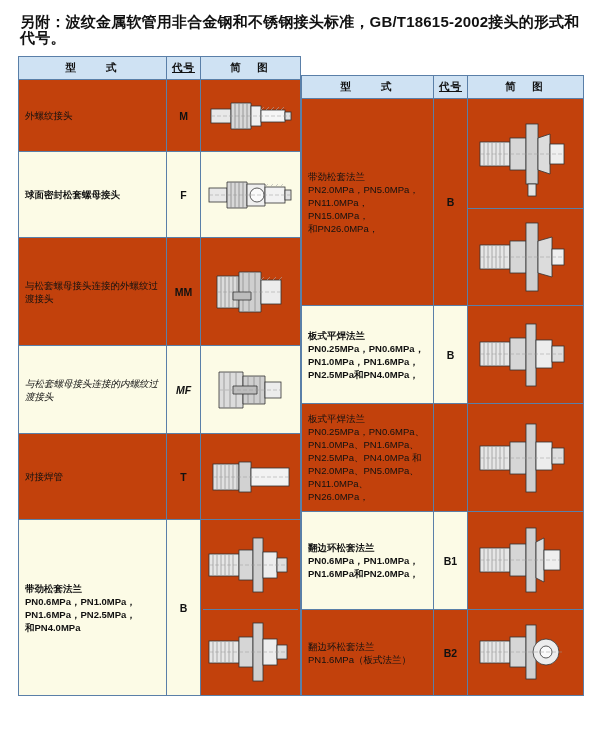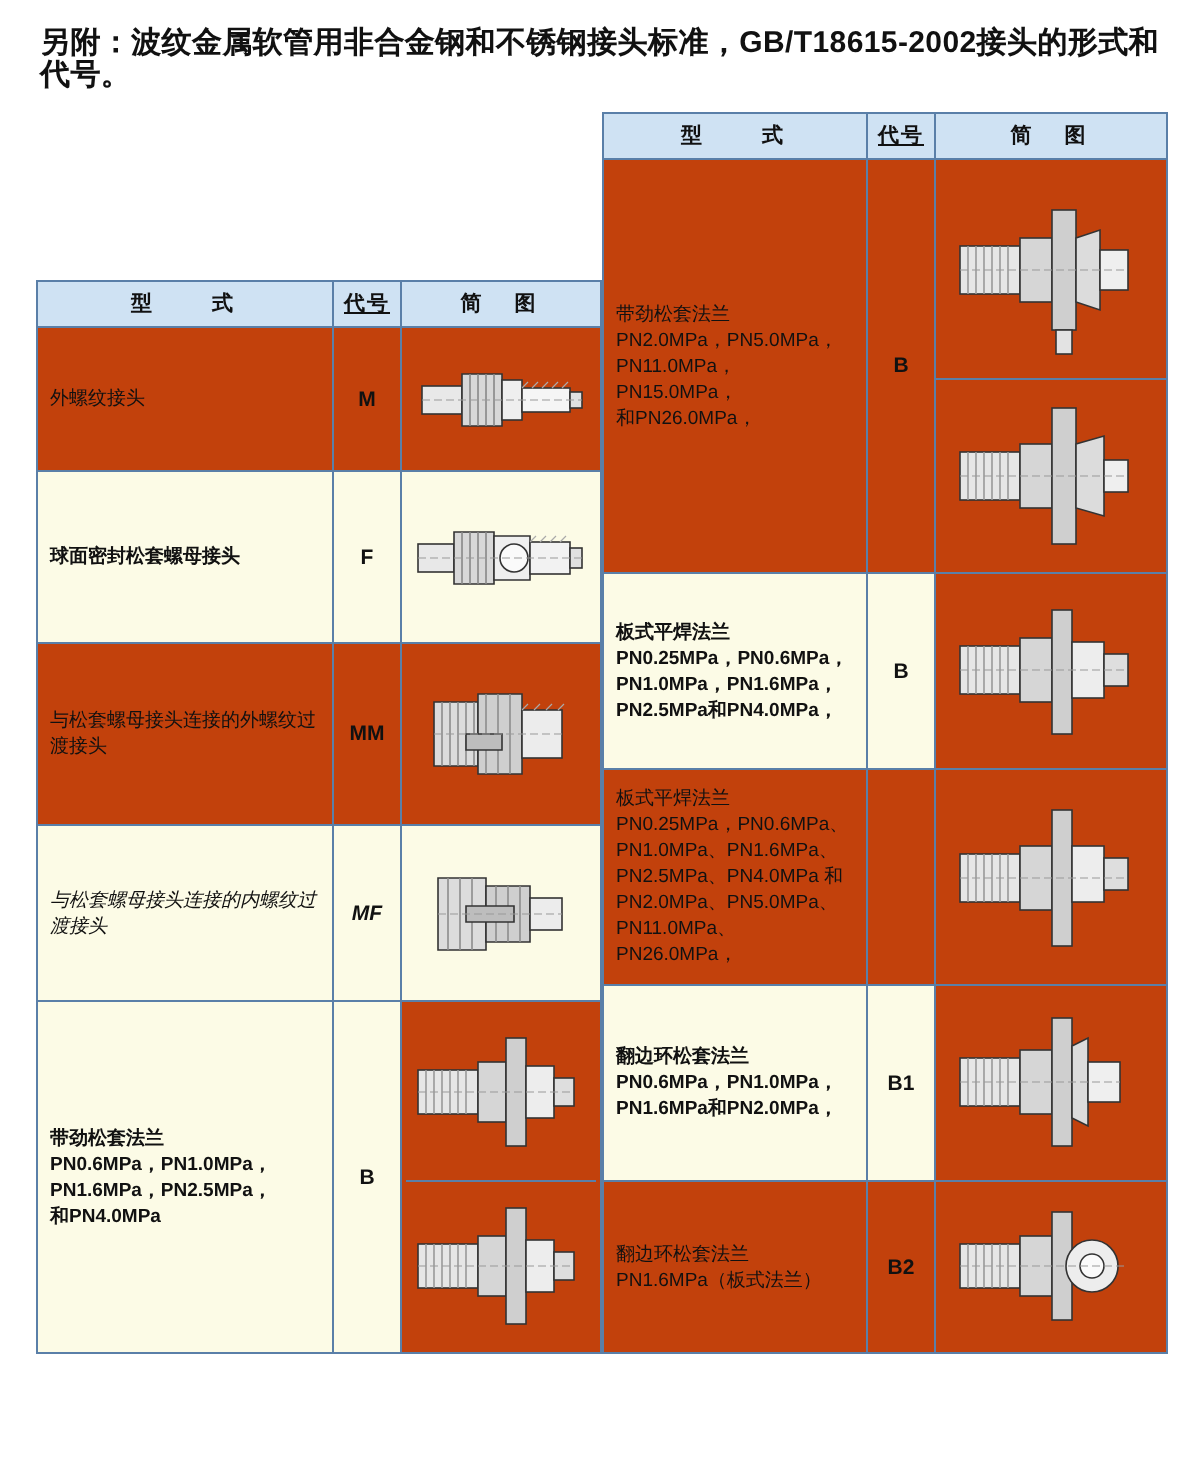--- a/index.html
+++ b/index.html
@@ -142,21 +142,21 @@
                 <circle cx="54" cy="35" r="7" fill="#fafafa"></circle>
                 <rect x="62" y="27" width="20" height="16" fill="#f2f2f2"></rect>
                 <path d="M62 27 l3 -3 M67 27 l3 -3 M72 27 l3 -3 M77 27 l3 -3" stroke="#aaa" stroke-width="0.6"></path>
                 <rect x="82" y="30" width="6" height="10" fill="#e0e0e0"></rect>
                 <path d="M6 35 L88 35" stroke="#999" stroke-dasharray="4 2" stroke-width="0.5"></path>
               </g>
             </svg>
           </td>
         </tr>
 
-        <tr style="height:91px;margin-left:40px;">
+        <tr style="height:108px;margin-left:40px;">
           <td class="txt wh">与松套螺母接头连接的外螺纹过渡接头</td>
           <td class="code wh">MM</td>
           <td class="fig wh">
             <svg class="fig-svg" width="96" height="72" viewBox="0 0 96 72">
               <g stroke="#333" stroke-width="0.8" fill="none">
                 <path d="M14 20 L14 52 L36 52 L36 20 Z" fill="#dcdcdc"></path>
                 <path d="M18 20 L18 52 M22 20 L22 52 M26 20 L26 52 M30 20 L30 52 M34 20 L34 52" stroke="#8d8d8d"></path>
                 <path d="M36 16 L36 56 L58 56 L58 16 Z" fill="#cfcfcf"></path>
                 <path d="M40 16 L40 56 M46 16 L46 56 M52 16 L52 56" stroke="#8d8d8d"></path>
                 <rect x="58" y="24" width="20" height="24" fill="#ececec"></rect>
@@ -179,20 +179,35 @@
                 <path d="M40 22 L40 50 L62 50 L62 22 Z" fill="#cfcfcf"></path>
                 <path d="M45 22 L45 50 M51 22 L51 50 M57 22 L57 50" stroke="#8d8d8d"></path>
                 <rect x="62" y="28" width="16" height="16" fill="#ececec"></rect>
                 <path d="M30 32 L54 32 L54 40 L30 40 Z" fill="#bdbdbd"></path>
                 <path d="M16 36 L78 36" stroke="#999" stroke-dasharray="4 2" stroke-width="0.5"></path>
               </g>
             </svg>
           </td>
         </tr>
 
+        <tr style="height:86px;">
+          <td class="txt wh">对接焊管</td>
+          <td class="code wh">T</td>
+          <td class="fig wh">
+            <svg class="fig-svg" width="96" height="70" viewBox="0 0 96 70">
+              <g stroke="#333" stroke-width="0.8" fill="none">
+                <rect x="10" y="22" width="26" height="26" fill="#e0e0e0"></rect>
+                <path d="M14 22 L14 48 M18 22 L18 48 M22 22 L22 48 M26 22 L26 48 M30 22 L30 48 M34 22 L34 48" stroke="#999"></path>
+                <rect x="36" y="20" width="12" height="30" fill="#d2d2d2"></rect>
+                <rect x="48" y="26" width="38" height="18" fill="#f2f2f2"></rect>
+                <path d="M10 35 L86 35" stroke="#999" stroke-dasharray="4 2" stroke-width="0.5"></path>
+              </g>
+            </svg>
+          </td>
+        </tr>
 
         <tr style="height:176px;">
           <td class="txt bold hl">
             <span style="white-space: pre-line;">带劲松套法兰
 PN0.6MPa，PN1.0MPa，
 PN1.6MPa，PN2.5MPa，
 和PN4.0MPa</span>
           </td>
           <td class="code hl">B</td>
           <td class="fig wh">

